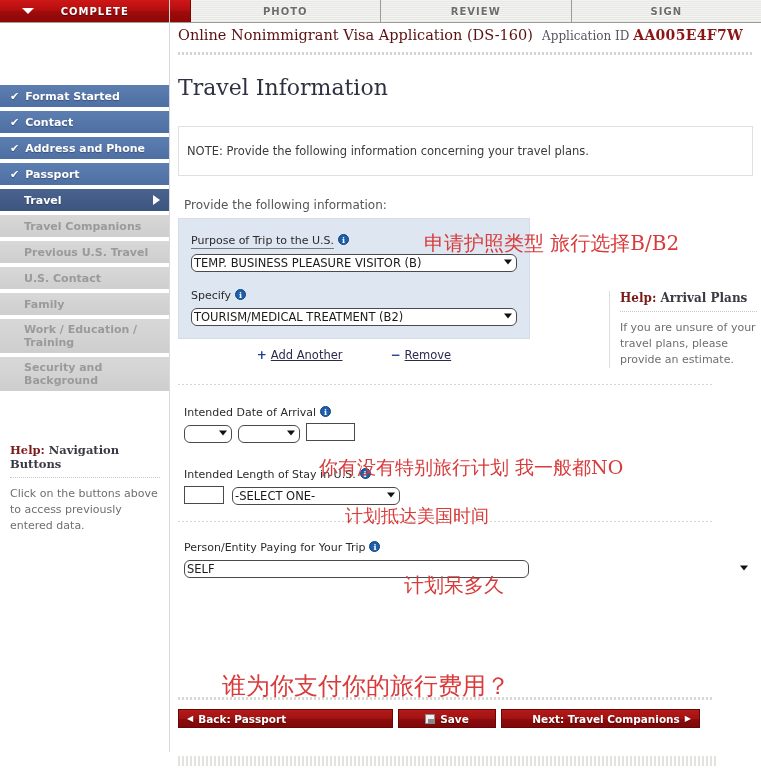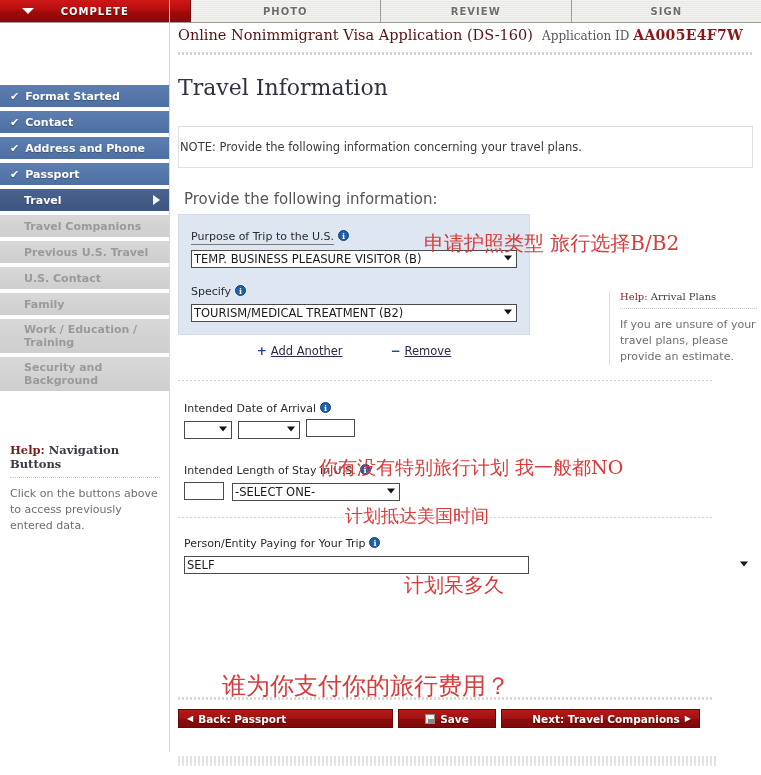--- a/index.html
+++ b/index.html
@@ -115,29 +115,29 @@
     background: repeating-linear-gradient(to right, #d4d4d0 0 2px, transparent 2px 4px);
   }
 
   .pagetitle {
     font-family: "DejaVu Serif", "Liberation Serif", serif;
     font-size: 22px; color: #2f3142;
     margin: 20px 0 0 8px;
   }
 
   .notebox {
-    margin: 26px 8px 0 8px; height: 42px;
+    margin: 26px 8px 0 8px; height: 50px;
     border: 1px solid #e0e0e0; background: #ffffff;
-    display: flex; align-items: center; padding-left: 1px;
+    display: flex; align-items: center; padding-left: 8px;
     font-size: 11.5px; color: #3a3a3a;
   }
 
   .formwrap { margin: 22px 8px 0 8px; position: relative; }
 
-  .provide { font-size: 15px; color: #555; margin-bottom: 6px; padding-left: 6px; }
+  .provide { font-size: 12px; color: #555; margin-bottom: 6px; padding-left: 6px; }
 
   .bluepanel {
     background: #dde6f1; border: 1px solid #d2dcea;
     padding: 10px 12px 12px 12px; width: 352px;
   }
   .fieldlabel {
     font-size: 11px; color: #2b2b2b; display: inline-block;
     border-bottom: 1px solid #7a7a7a; padding-bottom: 1px;
   }
   .infoicon {
@@ -150,21 +150,21 @@
   }
   .selwrap { position: relative; margin-top: 3px; }
   select.styled, input.styled {
     font-family: "DejaVu Sans", "Liberation Sans", sans-serif;
     font-size: 11.5px; color: #1a1a1a;
     height: 18px; padding: 0 2px;
     border: 1px solid #4a4a4a; background: #ffffff;
     -webkit-appearance: none; appearance: none;
     border-radius: 0;
   }
-  select.styled { padding-right: 18px; }
+  select.styled { padding-right: 18px; border-radius: 6px; }
   .selarrow {
     position: absolute; right: 5px; top: 50%; transform: translateY(-50%);
     pointer-events: none;
     width: 0; height: 0;
     border-left: 4px solid transparent; border-right: 4px solid transparent;
     border-top: 5px solid #111;
   }
   .addrow {
     margin-top: 9px; width: 352px;
     display: flex; justify-content: center; gap: 48px;
@@ -212,21 +212,21 @@
   }
   .payblock { margin-top: 14px; padding-left: 6px; }
 
   
   .helpbox-right {
     position: absolute; right: 0; top: 268px; width: 152px;
     border-left: 1px solid #dcdcdc; padding: 0 4px 0 10px;
   }
   .helpbox-right .h {
     font-family: "DejaVu Serif", "Liberation Serif", serif;
-    font-size: 10px; font-weight: normal; color: #3a3a44;
+    font-size: 12px; font-weight: bold; color: #3a3a44;
     padding-bottom: 6px; border-bottom: 1px dotted #c9c9c9;
   }
   .helpbox-right .h .hw { color: #7b1a1a; }
   .helpbox-right .b { margin-top: 8px; font-size: 11px; color: #6f6f6f; line-height: 16px; }
 
   
   .botwrap {
     position: absolute; left: 8px; top: 674px; width: 535px;
   }
   .botrule {

